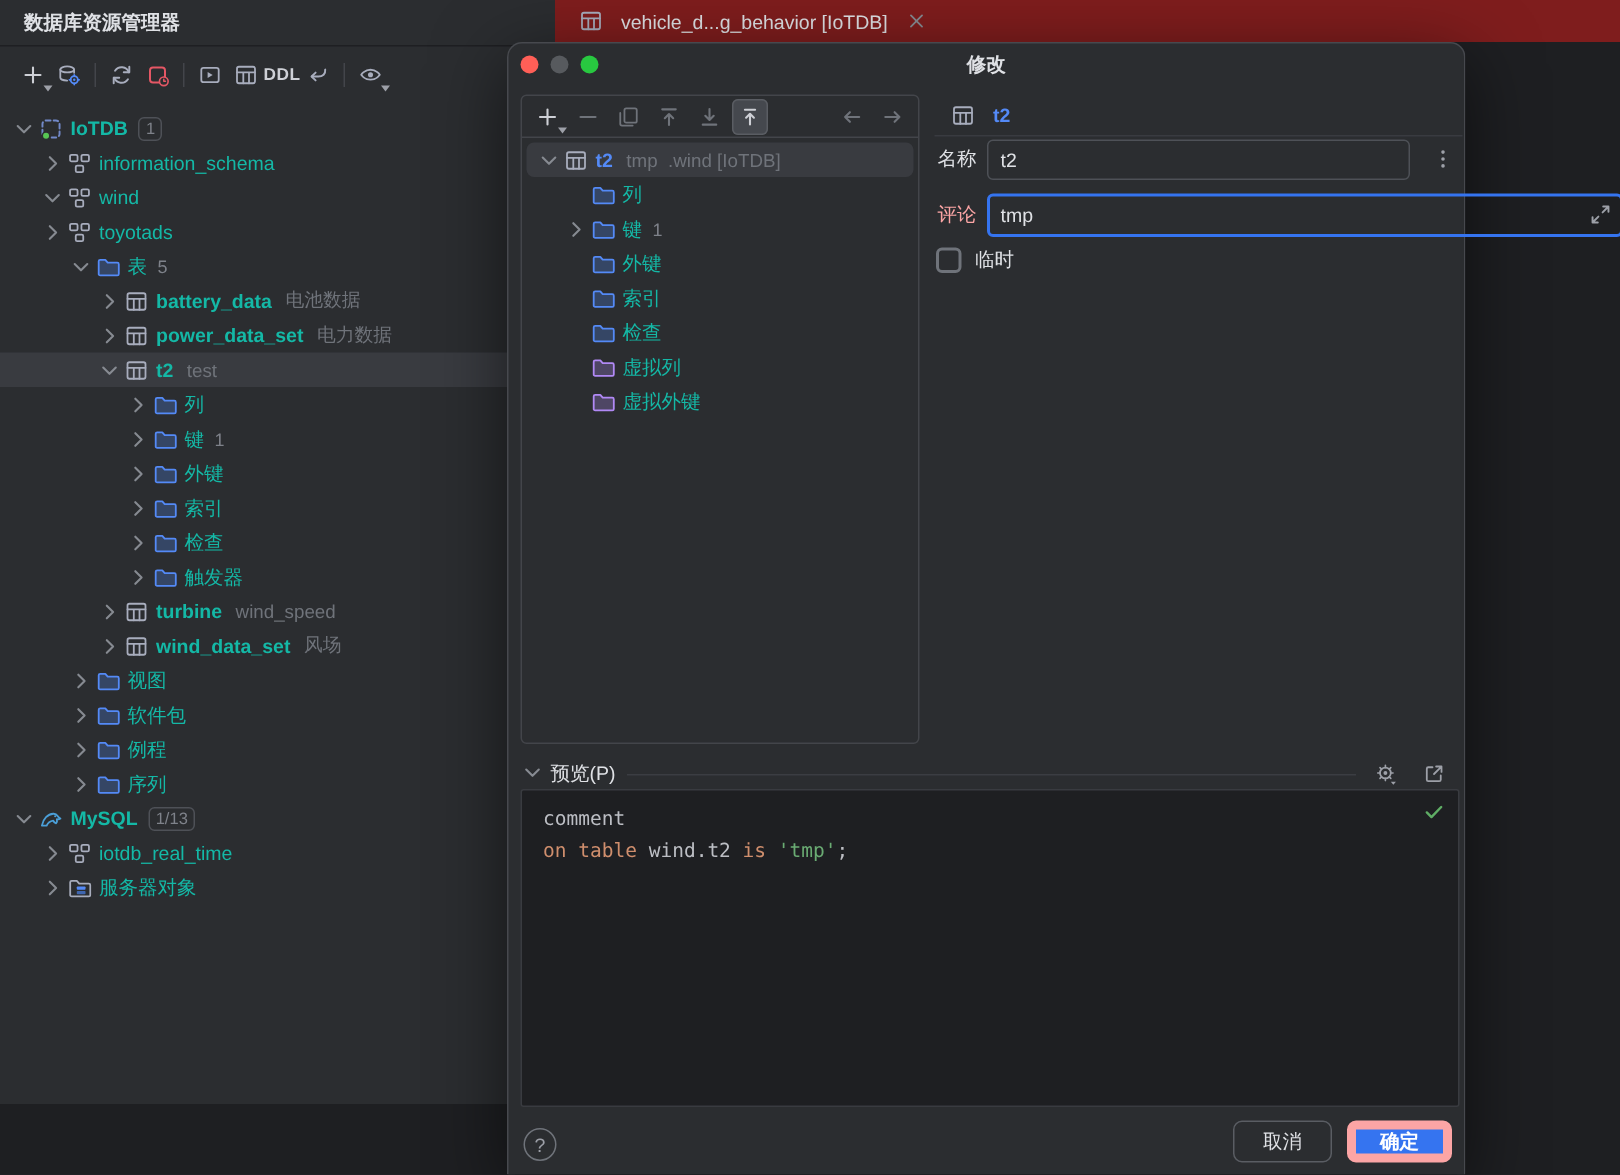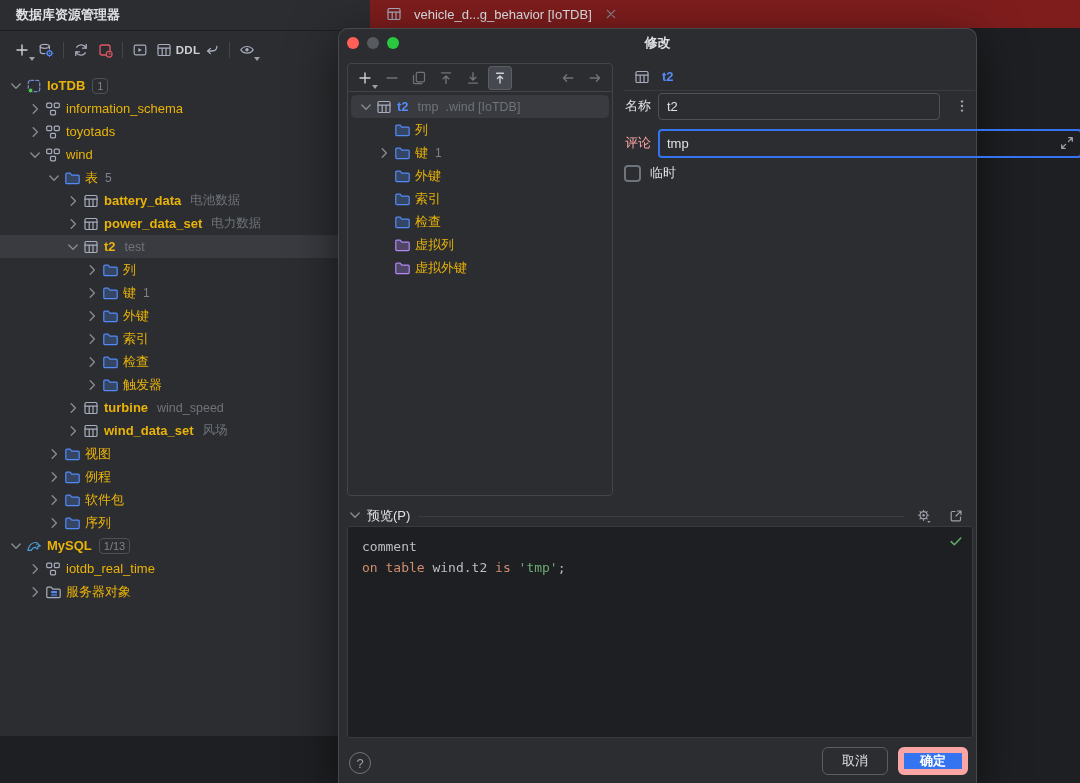--- a/index.html
+++ b/index.html
@@ -15,21 +15,21 @@
             border-radius:4px; position:relative; }
   .tb-btn.toggled { background:#45484e; box-shadow:0 0 0 1px #5a5d63 inset; }
   .tb-sep { width:1px; height:16px; background:#43454a; margin:0 5px; }
   .tb-text { font-size:11.5px; font-weight:bold; color:#ced0d6; letter-spacing:.3px; }
 
   .tree { padding-top:6px; }
   .trow { height:23px; display:flex; align-items:center; white-space:nowrap; cursor:default; }
   .trow.selected { background:#393b40; }
   .chev { width:16px; height:16px; flex:0 0 16px; display:flex; align-items:center; justify-content:center; }
   .ticon { width:16px; height:16px; flex:0 0 16px; margin:0 5px 0 2px; display:flex; align-items:center; justify-content:center; }
-  .tlabel { color:#eab308; }
+  .tlabel { color:#14b8a6; }
   .tlabel.bold { font-weight:bold; }
   .tlabel.blue { color:#548af7; }
   .tmeta { color:#7e828a; font-size:12px; margin-left:7px; }
   .tmeta.box { border:1px solid #4e5157; border-radius:4px; padding:0 4px; font-size:11px; line-height:14px; }
   .tcomment { color:#6f737a; margin-left:9px; font-size:12.5px; }
   .tpath { color:#6f737a; margin-left:7px; font-size:12.5px; }
 
   
   .tabstrip { position:absolute; left:370px; top:0; width:710px; height:28px; background:#7f1d1d;
               display:flex; align-items:center; }
@@ -208,46 +208,46 @@
             <rect x="1.7" y="2.2" width="5" height="4.4" rx="1" stroke="#a8adbd" stroke-width="1.2"></rect>
             <rect x="9.3" y="2.2" width="5" height="4.4" rx="1" stroke="#a8adbd" stroke-width="1.2"></rect>
             <rect x="5.5" y="9.4" width="5" height="4.4" rx="1" stroke="#a8adbd" stroke-width="1.2"></rect>
           </svg>
         </span>
         <span class="tlabel">information_schema</span>
       </div>
       <div class="trow" style="padding-left: 27px;">
         <span class="chev">
           <svg width="16" height="16" viewBox="0 0 16 16" fill="none" xmlns="http://www.w3.org/2000/svg" stroke-linecap="round" stroke-linejoin="round">
-            <path d="M6.2 3.8 10.4 8l-4.2 4.2" stroke="#868a91" stroke-width="1.4"></path>
+            <path d="M3.8 6 8 10.2 12.2 6" stroke="#868a91" stroke-width="1.4"></path>
           </svg>
         </span>
         <span class="ticon">
           <svg width="16" height="16" viewBox="0 0 16 16" fill="none" xmlns="http://www.w3.org/2000/svg" stroke-linecap="round" stroke-linejoin="round">
             <rect x="1.7" y="2.2" width="5" height="4.4" rx="1" stroke="#a8adbd" stroke-width="1.2"></rect>
             <rect x="9.3" y="2.2" width="5" height="4.4" rx="1" stroke="#a8adbd" stroke-width="1.2"></rect>
             <rect x="5.5" y="9.4" width="5" height="4.4" rx="1" stroke="#a8adbd" stroke-width="1.2"></rect>
           </svg>
         </span>
-        <span class="tlabel">toyotads</span>
+        <span class="tlabel">wind</span>
       </div>
       <div class="trow" style="padding-left: 27px;">
         <span class="chev">
           <svg width="16" height="16" viewBox="0 0 16 16" fill="none" xmlns="http://www.w3.org/2000/svg" stroke-linecap="round" stroke-linejoin="round">
-            <path d="M3.8 6 8 10.2 12.2 6" stroke="#868a91" stroke-width="1.4"></path>
+            <path d="M6.2 3.8 10.4 8l-4.2 4.2" stroke="#868a91" stroke-width="1.4"></path>
           </svg>
         </span>
         <span class="ticon">
           <svg width="16" height="16" viewBox="0 0 16 16" fill="none" xmlns="http://www.w3.org/2000/svg" stroke-linecap="round" stroke-linejoin="round">
             <rect x="1.7" y="2.2" width="5" height="4.4" rx="1" stroke="#a8adbd" stroke-width="1.2"></rect>
             <rect x="9.3" y="2.2" width="5" height="4.4" rx="1" stroke="#a8adbd" stroke-width="1.2"></rect>
             <rect x="5.5" y="9.4" width="5" height="4.4" rx="1" stroke="#a8adbd" stroke-width="1.2"></rect>
           </svg>
         </span>
-        <span class="tlabel">wind</span>
+        <span class="tlabel">toyotads</span>
       </div>
       <div class="trow" style="padding-left: 46px;">
         <span class="chev">
           <svg width="16" height="16" viewBox="0 0 16 16" fill="none" xmlns="http://www.w3.org/2000/svg" stroke-linecap="round" stroke-linejoin="round">
             <path d="M3.8 6 8 10.2 12.2 6" stroke="#868a91" stroke-width="1.4"></path>
           </svg>
         </span>
         <span class="ticon">
           <svg width="16" height="16" viewBox="0 0 16 16" fill="none" xmlns="http://www.w3.org/2000/svg" stroke-linecap="round" stroke-linejoin="round">
             <path d="M1.8 4.2c0-.6.4-1 1-1h3.4l1.6 1.9h6.4c.6 0 1 .4 1 1v6.5c0 .6-.4 1-1 1H2.8c-.6 0-1-.4-1-1z" fill="#548af744" stroke="#548af7" stroke-width="1.2"></path>
@@ -427,34 +427,34 @@
         <span class="chev">
           <svg width="16" height="16" viewBox="0 0 16 16" fill="none" xmlns="http://www.w3.org/2000/svg" stroke-linecap="round" stroke-linejoin="round">
             <path d="M6.2 3.8 10.4 8l-4.2 4.2" stroke="#868a91" stroke-width="1.4"></path>
           </svg>
         </span>
         <span class="ticon">
           <svg width="16" height="16" viewBox="0 0 16 16" fill="none" xmlns="http://www.w3.org/2000/svg" stroke-linecap="round" stroke-linejoin="round">
             <path d="M1.8 4.2c0-.6.4-1 1-1h3.4l1.6 1.9h6.4c.6 0 1 .4 1 1v6.5c0 .6-.4 1-1 1H2.8c-.6 0-1-.4-1-1z" fill="#548af744" stroke="#548af7" stroke-width="1.2"></path>
           </svg>
         </span>
+        <span class="tlabel">软件包</span>
+      </div>
+      <div class="trow" style="padding-left: 46px;">
+        <span class="chev">
+          <svg width="16" height="16" viewBox="0 0 16 16" fill="none" xmlns="http://www.w3.org/2000/svg" stroke-linecap="round" stroke-linejoin="round">
+            <path d="M6.2 3.8 10.4 8l-4.2 4.2" stroke="#868a91" stroke-width="1.4"></path>
+          </svg>
+        </span>
+        <span class="ticon">
+          <svg width="16" height="16" viewBox="0 0 16 16" fill="none" xmlns="http://www.w3.org/2000/svg" stroke-linecap="round" stroke-linejoin="round">
+            <path d="M1.8 4.2c0-.6.4-1 1-1h3.4l1.6 1.9h6.4c.6 0 1 .4 1 1v6.5c0 .6-.4 1-1 1H2.8c-.6 0-1-.4-1-1z" fill="#548af744" stroke="#548af7" stroke-width="1.2"></path>
+          </svg>
+        </span>
         <span class="tlabel">例程</span>
-      </div>
-      <div class="trow" style="padding-left: 46px;">
-        <span class="chev">
-          <svg width="16" height="16" viewBox="0 0 16 16" fill="none" xmlns="http://www.w3.org/2000/svg" stroke-linecap="round" stroke-linejoin="round">
-            <path d="M6.2 3.8 10.4 8l-4.2 4.2" stroke="#868a91" stroke-width="1.4"></path>
-          </svg>
-        </span>
-        <span class="ticon">
-          <svg width="16" height="16" viewBox="0 0 16 16" fill="none" xmlns="http://www.w3.org/2000/svg" stroke-linecap="round" stroke-linejoin="round">
-            <path d="M1.8 4.2c0-.6.4-1 1-1h3.4l1.6 1.9h6.4c.6 0 1 .4 1 1v6.5c0 .6-.4 1-1 1H2.8c-.6 0-1-.4-1-1z" fill="#548af744" stroke="#548af7" stroke-width="1.2"></path>
-          </svg>
-        </span>
-        <span class="tlabel">软件包</span>
       </div>
       <div class="trow" style="padding-left: 46px;">
         <span class="chev">
           <svg width="16" height="16" viewBox="0 0 16 16" fill="none" xmlns="http://www.w3.org/2000/svg" stroke-linecap="round" stroke-linejoin="round">
             <path d="M6.2 3.8 10.4 8l-4.2 4.2" stroke="#868a91" stroke-width="1.4"></path>
           </svg>
         </span>
         <span class="ticon">
           <svg width="16" height="16" viewBox="0 0 16 16" fill="none" xmlns="http://www.w3.org/2000/svg" stroke-linecap="round" stroke-linejoin="round">
             <path d="M1.8 4.2c0-.6.4-1 1-1h3.4l1.6 1.9h6.4c.6 0 1 .4 1 1v6.5c0 .6-.4 1-1 1H2.8c-.6 0-1-.4-1-1z" fill="#548af744" stroke="#548af7" stroke-width="1.2"></path>

